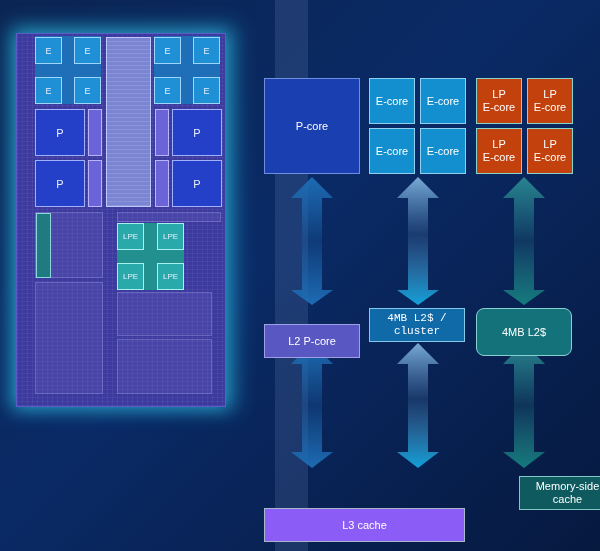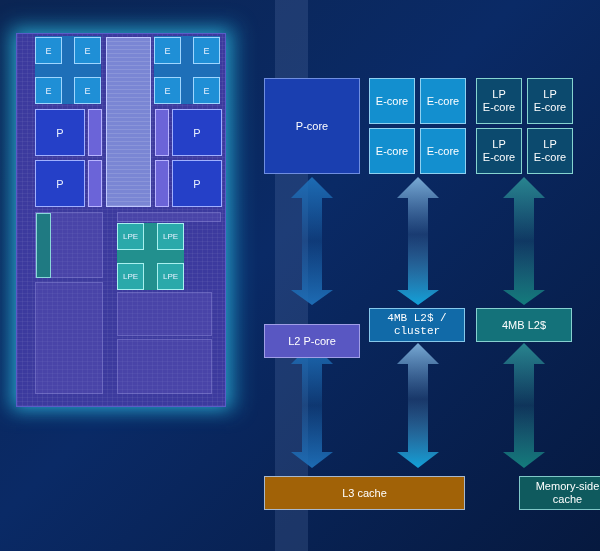--- a/index.html
+++ b/index.html
@@ -24,25 +24,25 @@
   .llc { background:#7a86d4; border:1px solid #c0c8ff;
          background-image: repeating-linear-gradient(0deg, rgba(255,255,255,0.12) 0 1px, transparent 1px 4px); }
   .lpe { background:#2aa9aa; border:1px solid #a8f0ee; font-size:8px; }
   .lpecross { background:#22908e; }
   .teal { background:#1f7a82; border:1px solid #8ad8da; }
   .region { background:rgba(110,100,200,0.25); border:1px solid rgba(160,160,230,0.35); }
 
   .box { position:absolute; box-sizing:border-box; color:#fff; font-size:11px; display:flex; align-items:center; justify-content:center; text-align:center; line-height:1.15; }
   .pcore { background:#1a3fb0; border:1px solid #6f8ee0; }
   .ecore { background:#138fcf; border:1px solid #8fd0f0; }
-  .lpcore { background:#0c4a6e; border:1px solid #86d4d0; }
+  .lpcore { background:#c2410c; border:1px solid #86d4d0; }
   .l2p { background:#5957c2; border:1px solid #a09ee6; }
   .l2e { background:#116aa8; border:1px solid #86c8ea; }
   .l2lp { background:#14727a; border:1px solid #86d0d0; }
-  .l3 { background:#a16207; border:1px solid #a8b8cc; }
+  .l3 { background:#8b5cf6; border:1px solid #a8b8cc;margin-top:32px; }
   .msc { background:#0f5a5e; border:1px solid #80c8c8;margin-left:43px; }
   svg.arrows { position:absolute; left:0; top:0; }
 </style>
 </head>
 <body>
 
 <div class="band"></div>
 <div class="glow"></div>
 
 <div class="die">
@@ -119,16 +119,16 @@
 E-core</div>
 <div class="box lpcore" style="left:527px;top:78px;width:46px;height:46px;white-space:pre;">LP
 E-core</div>
 <div class="box lpcore" style="left:476px;top:128px;width:46px;height:46px;white-space:pre;">LP
 E-core</div>
 <div class="box lpcore" style="left:527px;top:128px;width:46px;height:46px;white-space:pre;">LP
 E-core</div>
 
 <div class="box l2p" style="left:264px;top:308px;width:96px;height:34px;margin-top:16px;">L2 P-core</div>
 <div class="box l2e" style="left:369px;top:308px;width:96px;height:34px;font-family:Liberation Mono, monospace;">4MB L2$ / cluster</div>
-<div class="box l2lp" style="left:476px;top:308px;width:96px;height:34px;">4MB L2$</div>
+<div class="box l2lp" style="left:476px;top:308px;width:96px;height:48px;border-radius:8px;">4MB L2$</div>
 
 <div class="box l3" style="left:264px;top:476px;width:201px;height:34px;">L3 cache</div>
 <div class="box msc" style="left:476px;top:476px;width:97px;height:34px;padding:0 10px;">Memory-side cache</div>
 
 </body></html>

